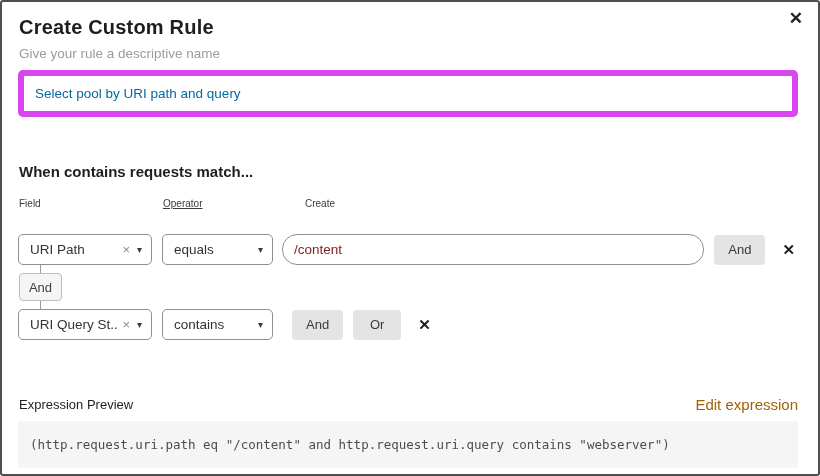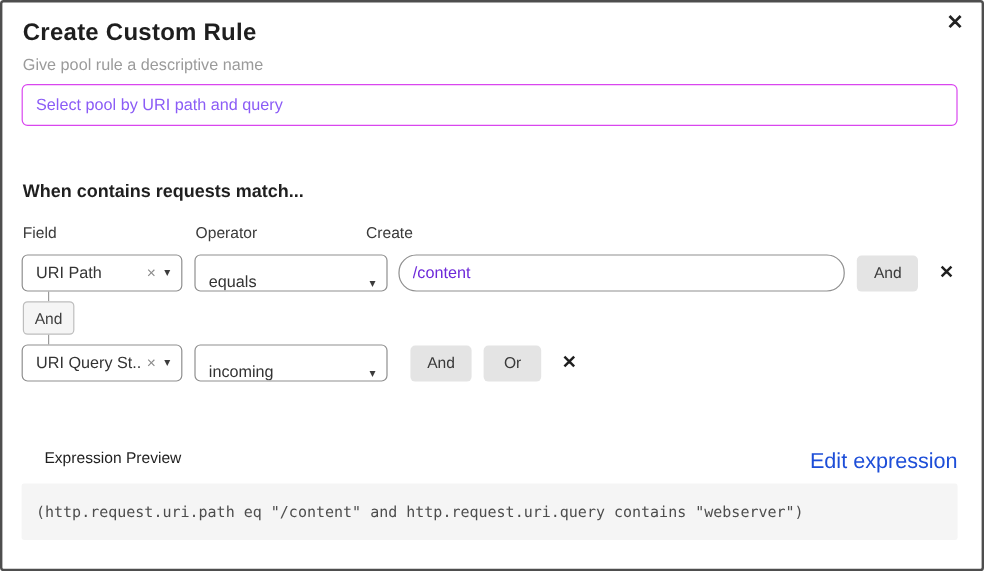--- a/index.html
+++ b/index.html
@@ -24,49 +24,49 @@
     position: absolute; top: 7px; right: 15px;
     font-size: 17px; font-weight: 700; color: #222;
     line-height: 20px; cursor: pointer; background: none; border: none;
     font-family: "Liberation Sans", sans-serif;
   }
 
   .field-label { font-size: 14.5px; color: #2b2b2b; line-height: 18px; margin: 17px 0 0 1px; }
   .helper-text { font-size: 13.5px; color: #9b9b9b; line-height: 17px; margin: 5px 0 0 1px; }
 
   .text-input {
-    display: block; width: 100%; height: 35px;
-    border: 1px solid #d946ef; border-radius: 5px;
-    padding: 0 11px; font-size: 13.5px; color: #8b5cf6;
+    display: block; width: 100%; height: 47px;
+    border: 6px solid #d946ef; border-radius: 5px;
+    padding: 0 11px; font-size: 13.5px; color: #0369a1;
     font-family: "Liberation Sans", sans-serif; background: #fff; outline: none;
   }
   .rule-name-input { margin-top: 8px; }
 
   .match-heading { font-size: 15px; font-weight: 700; color: #1f1f1f; line-height: 19px; margin: 45px 0 0 1px; }
 
-  .col-labels { display: flex; margin: 17px 0 0 1px; font-size: 13px; color: #3a3a3a; }
+  .col-labels { display: flex; margin: 17px 0 0 1px; font-size: 10px; color: #3a3a3a; }
   .col-label-field { width: 144px; }
-  .col-label-operator { width: 142px; }
+  .col-label-operator { width: 142px; text-decoration: underline; }
   .col-label-value { flex: 1; }
 
-  .cond-row { display: flex; align-items: center; margin-top: 11px; }
+  .cond-row { display: flex; align-items: center; margin-top: 25px; }
   .select-box {
     height: 31px; border: 1px solid #8f8f8f; border-radius: 5px;
     display: flex; align-items: center; padding: 0 9px 0 11px;
     background: #fff; cursor: pointer; font-size: 13.5px; color: #333;
   }
   .select-field { width: 134px; margin-right: 10px; }
-  .select-operator { width: 161px; margin-right: 9px; align-items: flex-end; }
+  .select-operator { width: 111px; margin-right: 9px; }
   .select-text { white-space: nowrap; overflow: hidden; }
   .select-spacer { flex: 1; }
   .clear-x { color: #8a8a8a; font-size: 13px; margin: 0 7px 0 4px; line-height: 1; }
   .caret { color: #3c3c3c; font-size: 10px; line-height: 1; }
 
   .value-input { flex: 1; height: 31px; border: 1px solid #8f8f8f; border-radius: 15px;
-    padding: 0 11px; font-size: 13.5px; color: #6d28d9; outline: none;
+    padding: 0 11px; font-size: 13.5px; color: #7f1d1d; outline: none;
     font-family: "Liberation Sans", sans-serif; }
 
   .logic-btn {
     height: 30px; min-width: 48px; padding: 0 14px; margin-left: 10px;
     background: #e4e4e4; border: none; border-radius: 4px;
     font-size: 13px; color: #3a3a3a; cursor: pointer;
     font-family: "Liberation Sans", sans-serif;
   }
   .row-delete {
     margin-left: 17px; margin-right: 3px; font-size: 15px; font-weight: 700;
@@ -75,40 +75,40 @@
   }
 
   .connector { width: 43px; margin-left: 1px; display: flex; flex-direction: column; align-items: center; }
   .connector-line { width: 1px; height: 8px; background: #9a9a9a; }
   .connector-chip {
     width: 43px; height: 28px; display: flex; align-items: center; justify-content: center;
     background: #f5f5f5; border: 1px solid #bdbdbd; border-radius: 4px;
     font-size: 13px; color: #3f3f3f; cursor: pointer;
   }
 
-  .expr-header { display: flex; align-items: flex-start; margin: 56px 0 0 19px; }
+  .expr-header { display: flex; align-items: center; margin: 56px 0 0 1px; }
   .expr-label { font-size: 13px; color: #1f1f1f; }
-  .expr-edit-link { margin-left: auto; font-size: 18px; color: #1d4ed8; text-decoration: none; cursor: pointer; }
+  .expr-edit-link { margin-left: auto; font-size: 15px; color: #a16207; text-decoration: none; cursor: pointer; }
 
   .expr-code {
     margin-top: 8px; height: 47px; background: #f5f5f5; border-radius: 2px;
     display: flex; align-items: center; padding: 0 12px;
     font-family: "DejaVu Sans Mono", "Liberation Mono", monospace;
     font-size: 12.5px; color: #4d4d4d; white-space: nowrap; overflow: hidden;
   }
 </style>
 </head>
 <body>
 
 <div class="dialog">
 
   <h1 class="dialog-title">Create Custom Rule</h1>
   <button class="close-btn">✕</button>
 
-  <div class="helper-text">Give pool rule a descriptive name</div>
+  <div class="helper-text">Give your rule a descriptive name</div>
   <input class="text-input rule-name-input" type="text" value="Select pool by URI path and query" style="">
 
   <div class="match-heading">When contains requests match...</div>
 
   <div class="col-labels">
     <div class="col-label-field">Field</div>
     <div class="col-label-operator">Operator</div>
     <div class="col-label-value">Create</div>
   </div>
 
@@ -136,21 +136,21 @@
   </div>
 
   <div class="cond-row" style="margin-top:0;">
     <div class="select-box select-field">
       <span class="select-text">URI Query St...</span>
       <span class="select-spacer"></span>
       <span class="clear-x">×</span>
       <span class="caret">▾</span>
     </div>
     <div class="select-box select-operator">
-      <span class="select-text">incoming</span>
+      <span class="select-text">contains</span>
       <span class="select-spacer"></span>
       <span class="caret">▾</span>
     </div>
     <button class="logic-btn">And</button>
     <button class="logic-btn">Or</button>
     <button class="row-delete">✕</button>
   </div>
 
   <div class="expr-header">
     <span class="expr-label">Expression Preview</span>

